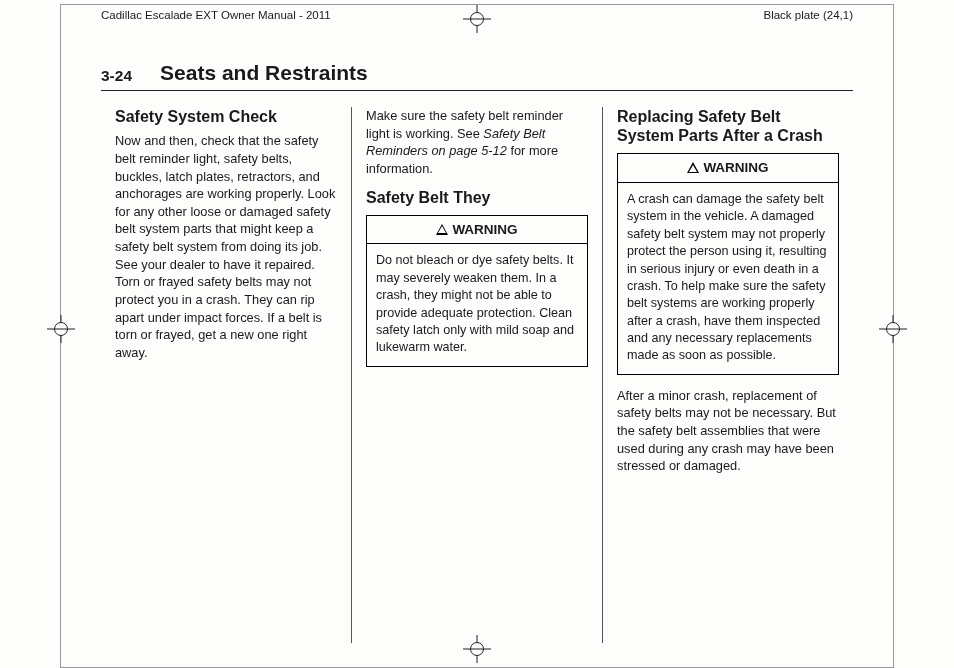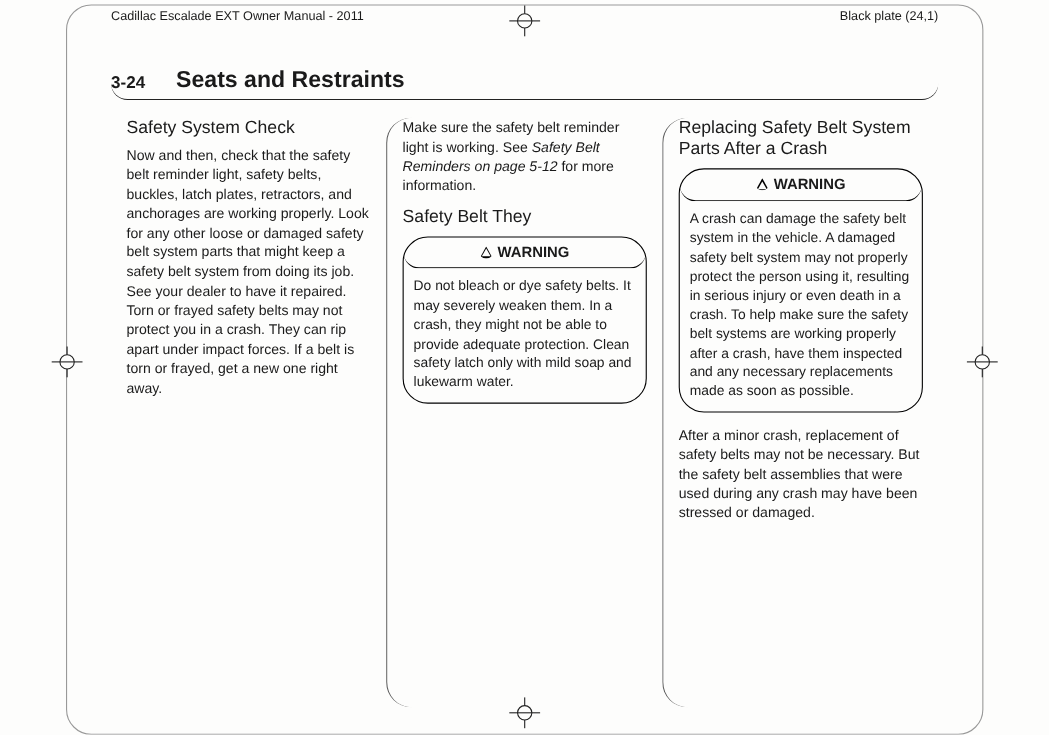--- a/index.html
+++ b/index.html
@@ -1,15 +1,15 @@
 <!DOCTYPE html>
 <html><head>
 <meta charset="utf-8">
 <style>
-  * { box-sizing: border-box; margin: 0; padding: 0; border-radius: 23px; }
+  * { box-sizing: border-box; margin: 0; padding: 0; }
   body {
     width: 954px;
     height: 668px;
     background: #fdfdfc;
     font-family: Arial, Helvetica, sans-serif;
     color: #1a1a1a;
     position: relative;
     overflow: hidden;
   }
   .page-outer {
@@ -84,21 +84,21 @@
   .col {
     flex: 1 1 0;
     padding: 0 14px;
     font-size: 12.8px;
     line-height: 1.38;
   }
   .col + .col { border-left: 1px solid #555; }
 
   h2.sec {
     font-size: 16px;
-    font-weight: normal;
+    font-weight: bold;
     margin-bottom: 6px;
     line-height: 1.2;
   }
   p.body { margin-bottom: 10px; }
   .ital { font-style: italic; }
 
   .warning-box {
     border: 1.5px solid #000;
     margin: 8px 0 12px 0;
   }

